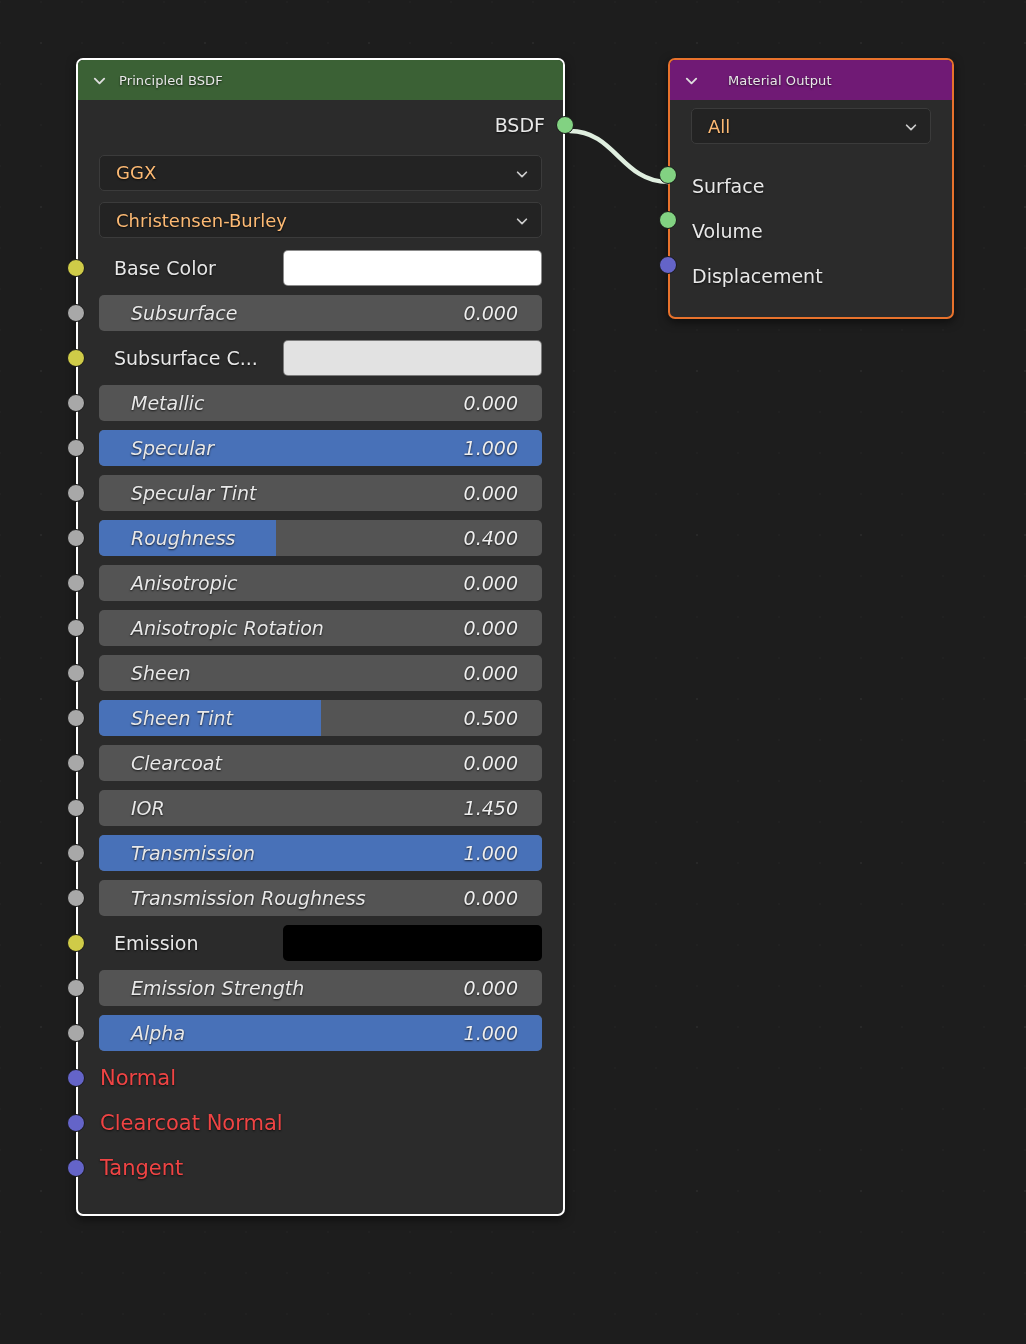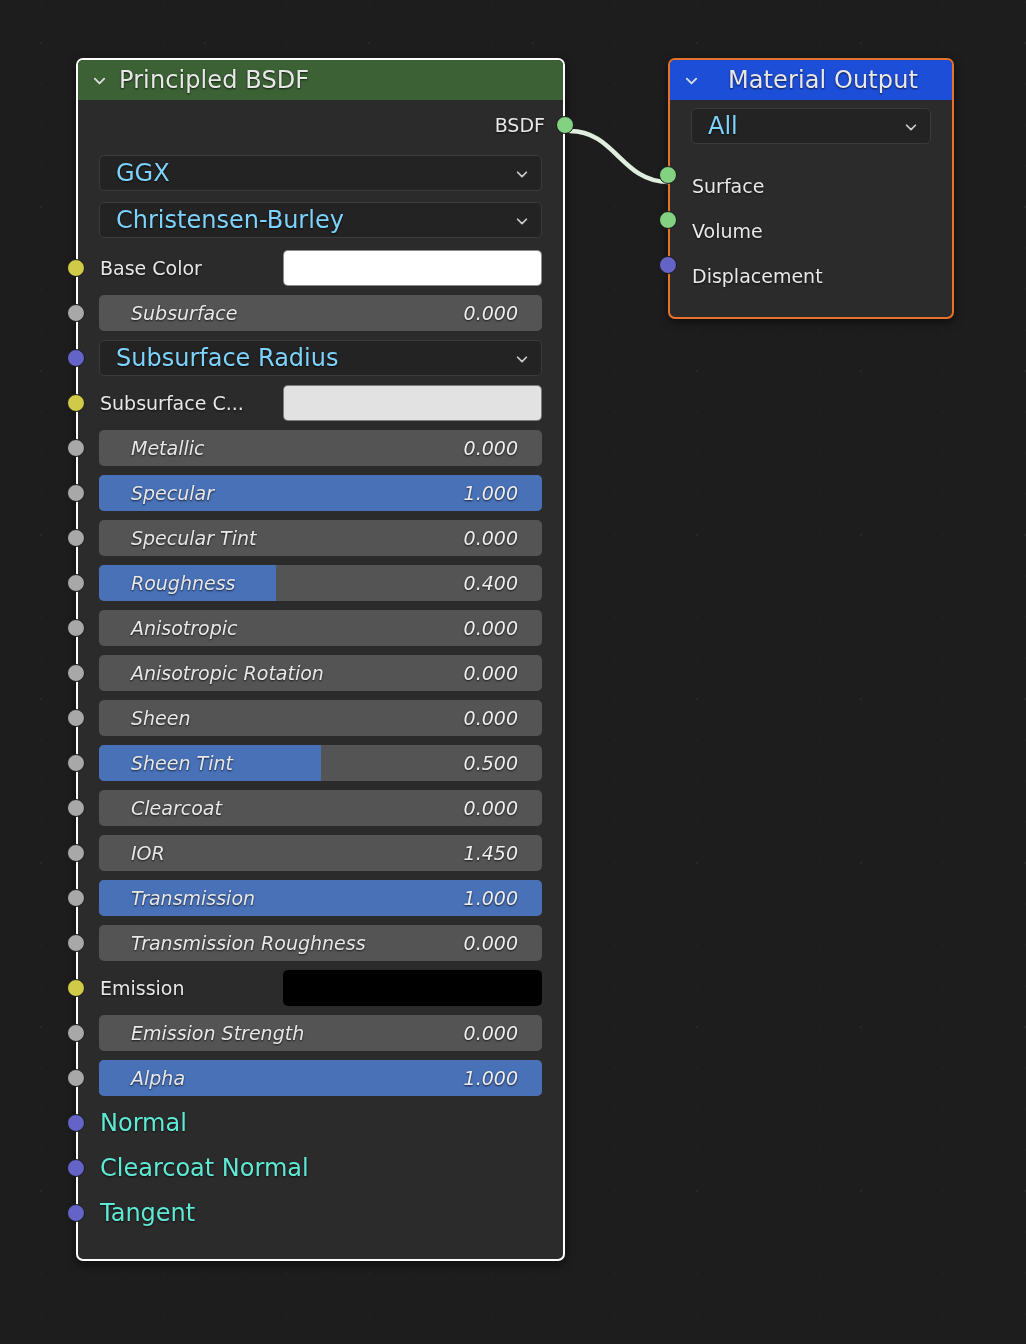--- a/index.html
+++ b/index.html
@@ -31,24 +31,24 @@
 
   .node-header {
     height: 40px;
     border-radius: 5px 5px 0 0;
     display: flex;
     align-items: center;
     padding-left: 14px;
     gap: 12px;
   }
   .node-header.bsdf   { background: #3b6135; }
-  .node-header.output { background: #1d4ed8; gap: 29px; }
+  .node-header.output { background: #701a75; gap: 29px; }
   .node-title {
     color: #e8e8e8;
-    font-size: 24px;
+    font-size: 13px;
     letter-spacing: .1px;
     text-shadow: 0 1px 2px rgba(0,0,0,.7);
     white-space: nowrap;
   }
   .collapse-icon { width: 15px; height: 15px; flex: 0 0 auto; display:block; }
   .collapse-icon svg { display:block; }
 
   .node-body { position: relative; padding-bottom: 8px; }
 
   
@@ -91,21 +91,21 @@
     left: 21px; right: 21px;
     height: 36px;
     background: #232323;
     border: 1px solid #3b3b3b;
     border-radius: 5px;
     display: flex;
     align-items: center;
     padding: 0 12px 0 16px;
     justify-content: space-between;
   }
-  .enum .txt { color: #7dd3fc; font-size: 24px; text-shadow: 0 1px 2px rgba(0,0,0,.7); }
+  .enum .txt { color: #fdba74; font-size: 18px; text-shadow: 0 1px 2px rgba(0,0,0,.7); }
   .chev { width: 14px; height: 14px; display:block; }
 
   
   .slider {
     position: absolute;
     left: 21px; right: 21px;
     height: 36px;
     background: #545454;
     border-radius: 5px;
     overflow: hidden;
@@ -131,40 +131,40 @@
     right: 24px;
     z-index: 2;
     color: #eeeeee;
     font-size: 19px;
     text-shadow: 0 1px 2px rgba(0,0,0,.75);
   }
 
   
   .colrow-label {
     position: absolute;
-    left: 22px;
+    left: 36px;
     color: #e8e8e8;
     font-size: 19px;
     text-shadow: 0 1px 2px rgba(0,0,0,.7);
     white-space: nowrap;
   }
   .swatch {
     position: absolute;
     right: 21px;
     width: 259px; height: 36px;
     border-radius: 5px;
     border: 1px solid rgba(0,0,0,.45);
   }
 
   
   .vecrow-label {
     position: absolute;
     left: 22px;
-    color: #5eead4;
-    font-size: 24px;
+    color: #ef4444;
+    font-size: 21px;
     text-shadow: 0 1px 2px rgba(0,0,0,.7);
   }
 
   
   .mo-row {
     position: relative;
     height: 45px;
     display: flex;
     align-items: flex-end;
   }
@@ -234,31 +234,20 @@
 
       <div class="row">
         <span class="socket s-gray" style="top:50%;"></span>
         <div class="slider">
           <span class="slider-fill" style="width:0%;"></span>
           <span class="name">Subsurface</span>
           <span class="val">0.000</span>
         </div>
       </div>
 
-      <div class="row">
-        <span class="socket s-purple" style="top:50%;"></span>
-        <div class="enum">
-          <span class="txt">Subsurface Radius</span>
-          <span class="chev">
-            <svg width="14" height="14" viewBox="0 0 16 16">
-                <path d="M3 6 L8 11 L13 6" stroke="#cccccc" stroke-width="2" fill="none" stroke-linecap="round" stroke-linejoin="round"></path>
-              </svg>
-          </span>
-        </div>
-      </div>
 
       <div class="row">
         <span class="socket s-yellow" style="top:50%;"></span>
         <span class="colrow-label">Subsurface C...</span>
         <span class="swatch" style="background:#e2e2e2;"></span>
       </div>
 
       <div class="row">
         <span class="socket s-gray" style="top:50%;"></span>
         <div class="slider">

